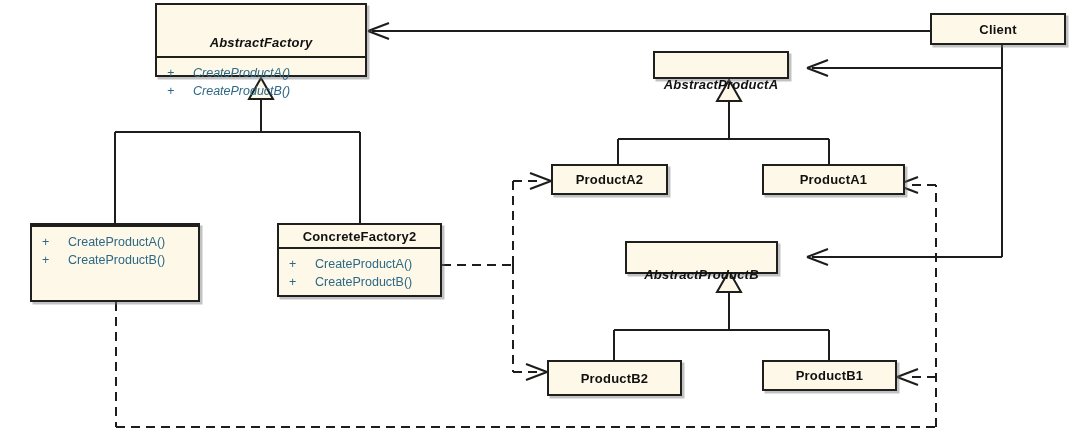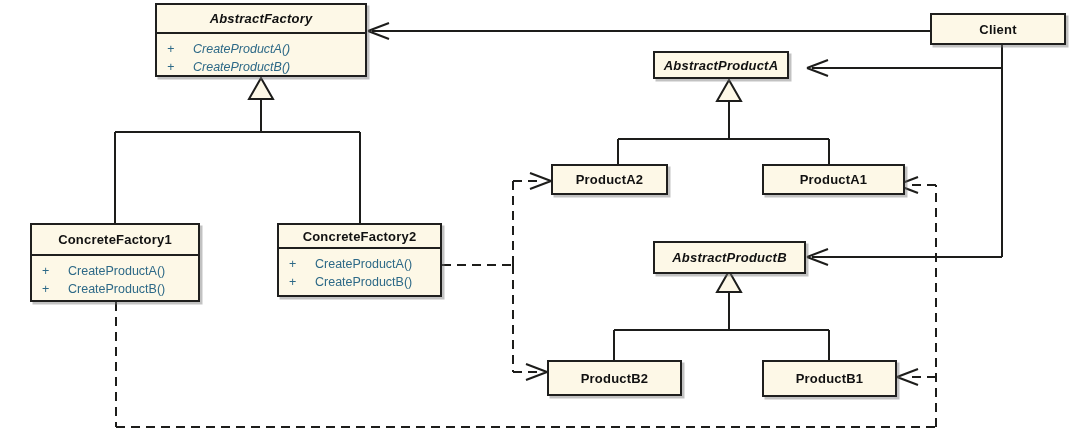--- a/index.html
+++ b/index.html
@@ -12,21 +12,21 @@
     position:absolute; box-sizing:border-box;
     background:#fdf8e7; border:2px solid #1f1f1e;
     box-shadow:2.5px 2.5px 0 rgba(120,120,120,0.45);
     display:flex; flex-direction:column;
   }
   .uml-title {
     flex:0 0 auto; display:flex; align-items:center; justify-content:center;
     font-weight:bold; font-size:13px; color:#111111; letter-spacing:.2px;
   }
   .one-comp .uml-title { flex:1 1 auto; }
-  .abstract > .uml-title { font-style:italic; }
+  .abstract > .uml-title { font-style:italic;margin-top:24px; }
   .uml-methods {
     flex:1 1 auto; border-top:2px solid #1f1f1e;
     padding:6px 6px 2px 10px; color:#2d6987; font-size:12.5px; line-height:18px;
   }
   .italic-methods .uml-methods { font-style:italic; }
   .uml-method { display:flex; }
   .uml-method .vis { width:26px; flex:0 0 auto; }
 </style>
 </head>
 <body>
@@ -101,34 +101,33 @@
   </div>
 
   <div class="uml-class one-comp" style="left:551px;top:164px;width:117px;height:31px;">
     <div class="uml-title">ProductA2</div>
   </div>
 
   <div class="uml-class one-comp" style="left:762px;top:164px;width:143px;height:31px;">
     <div class="uml-title">ProductA1</div>
   </div>
 
-  <div class="uml-class one-comp abstract" style="left:653px;top:241px;width:153px;height:33px;">
+  <div class="uml-class one-comp abstract" style="left:625px;top:241px;width:153px;height:33px;">
     <div class="uml-title">AbstractProductB</div>
   </div>
 
   <div class="uml-class one-comp" style="left:547px;top:360px;width:135px;height:36px;">
     <div class="uml-title">ProductB2</div>
   </div>
 
-  <div class="uml-class one-comp" style="left:762px;top:360px;width:135px;height:37px;">
+  <div class="uml-class one-comp" style="left:762px;top:360px;width:135px;height:31px;">
     <div class="uml-title">ProductB1</div>
   </div>
 
   <div class="uml-class" style="left:30px;top:223px;width:170px;height:79px;">
-    <div class="uml-title" style="height:29px;">ConcreteFactory1</div>
     <div class="uml-methods">
       <div class="uml-method">
         <span class="vis">+</span>
         <span class="sig">CreateProductA()</span>
       </div>
       <div class="uml-method">
         <span class="vis">+</span>
         <span class="sig">CreateProductB()</span>
       </div>
     </div>

